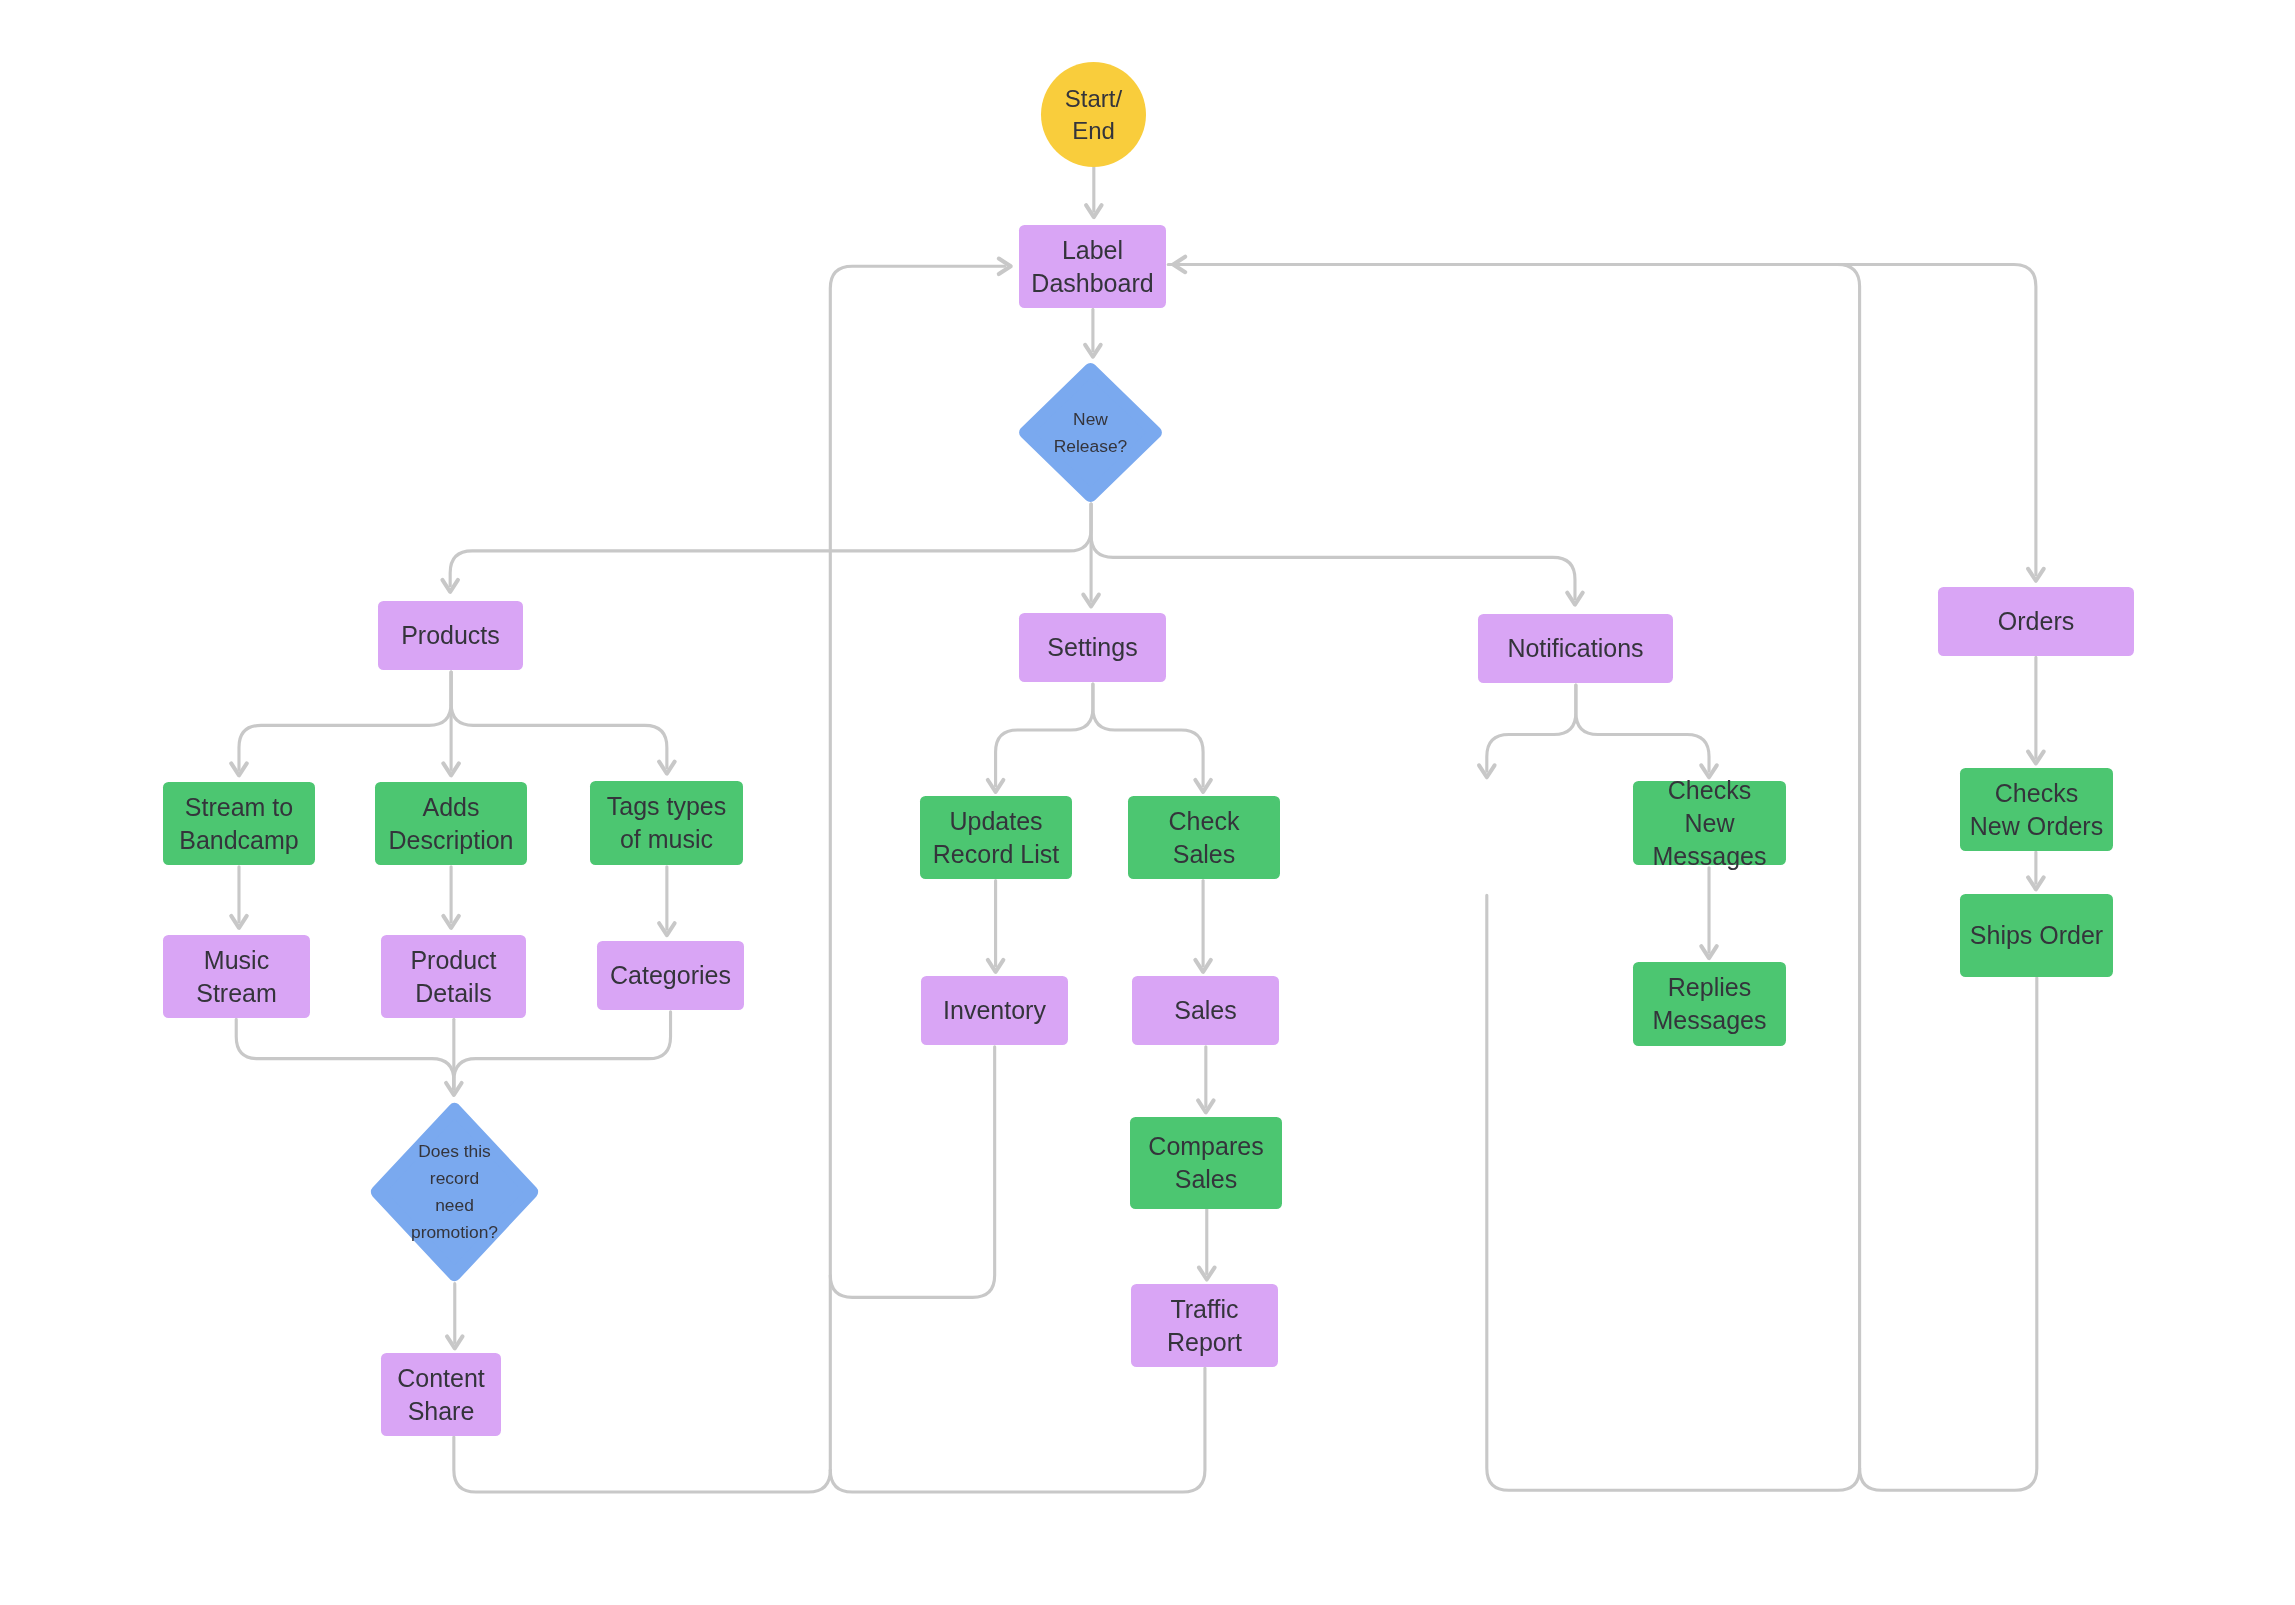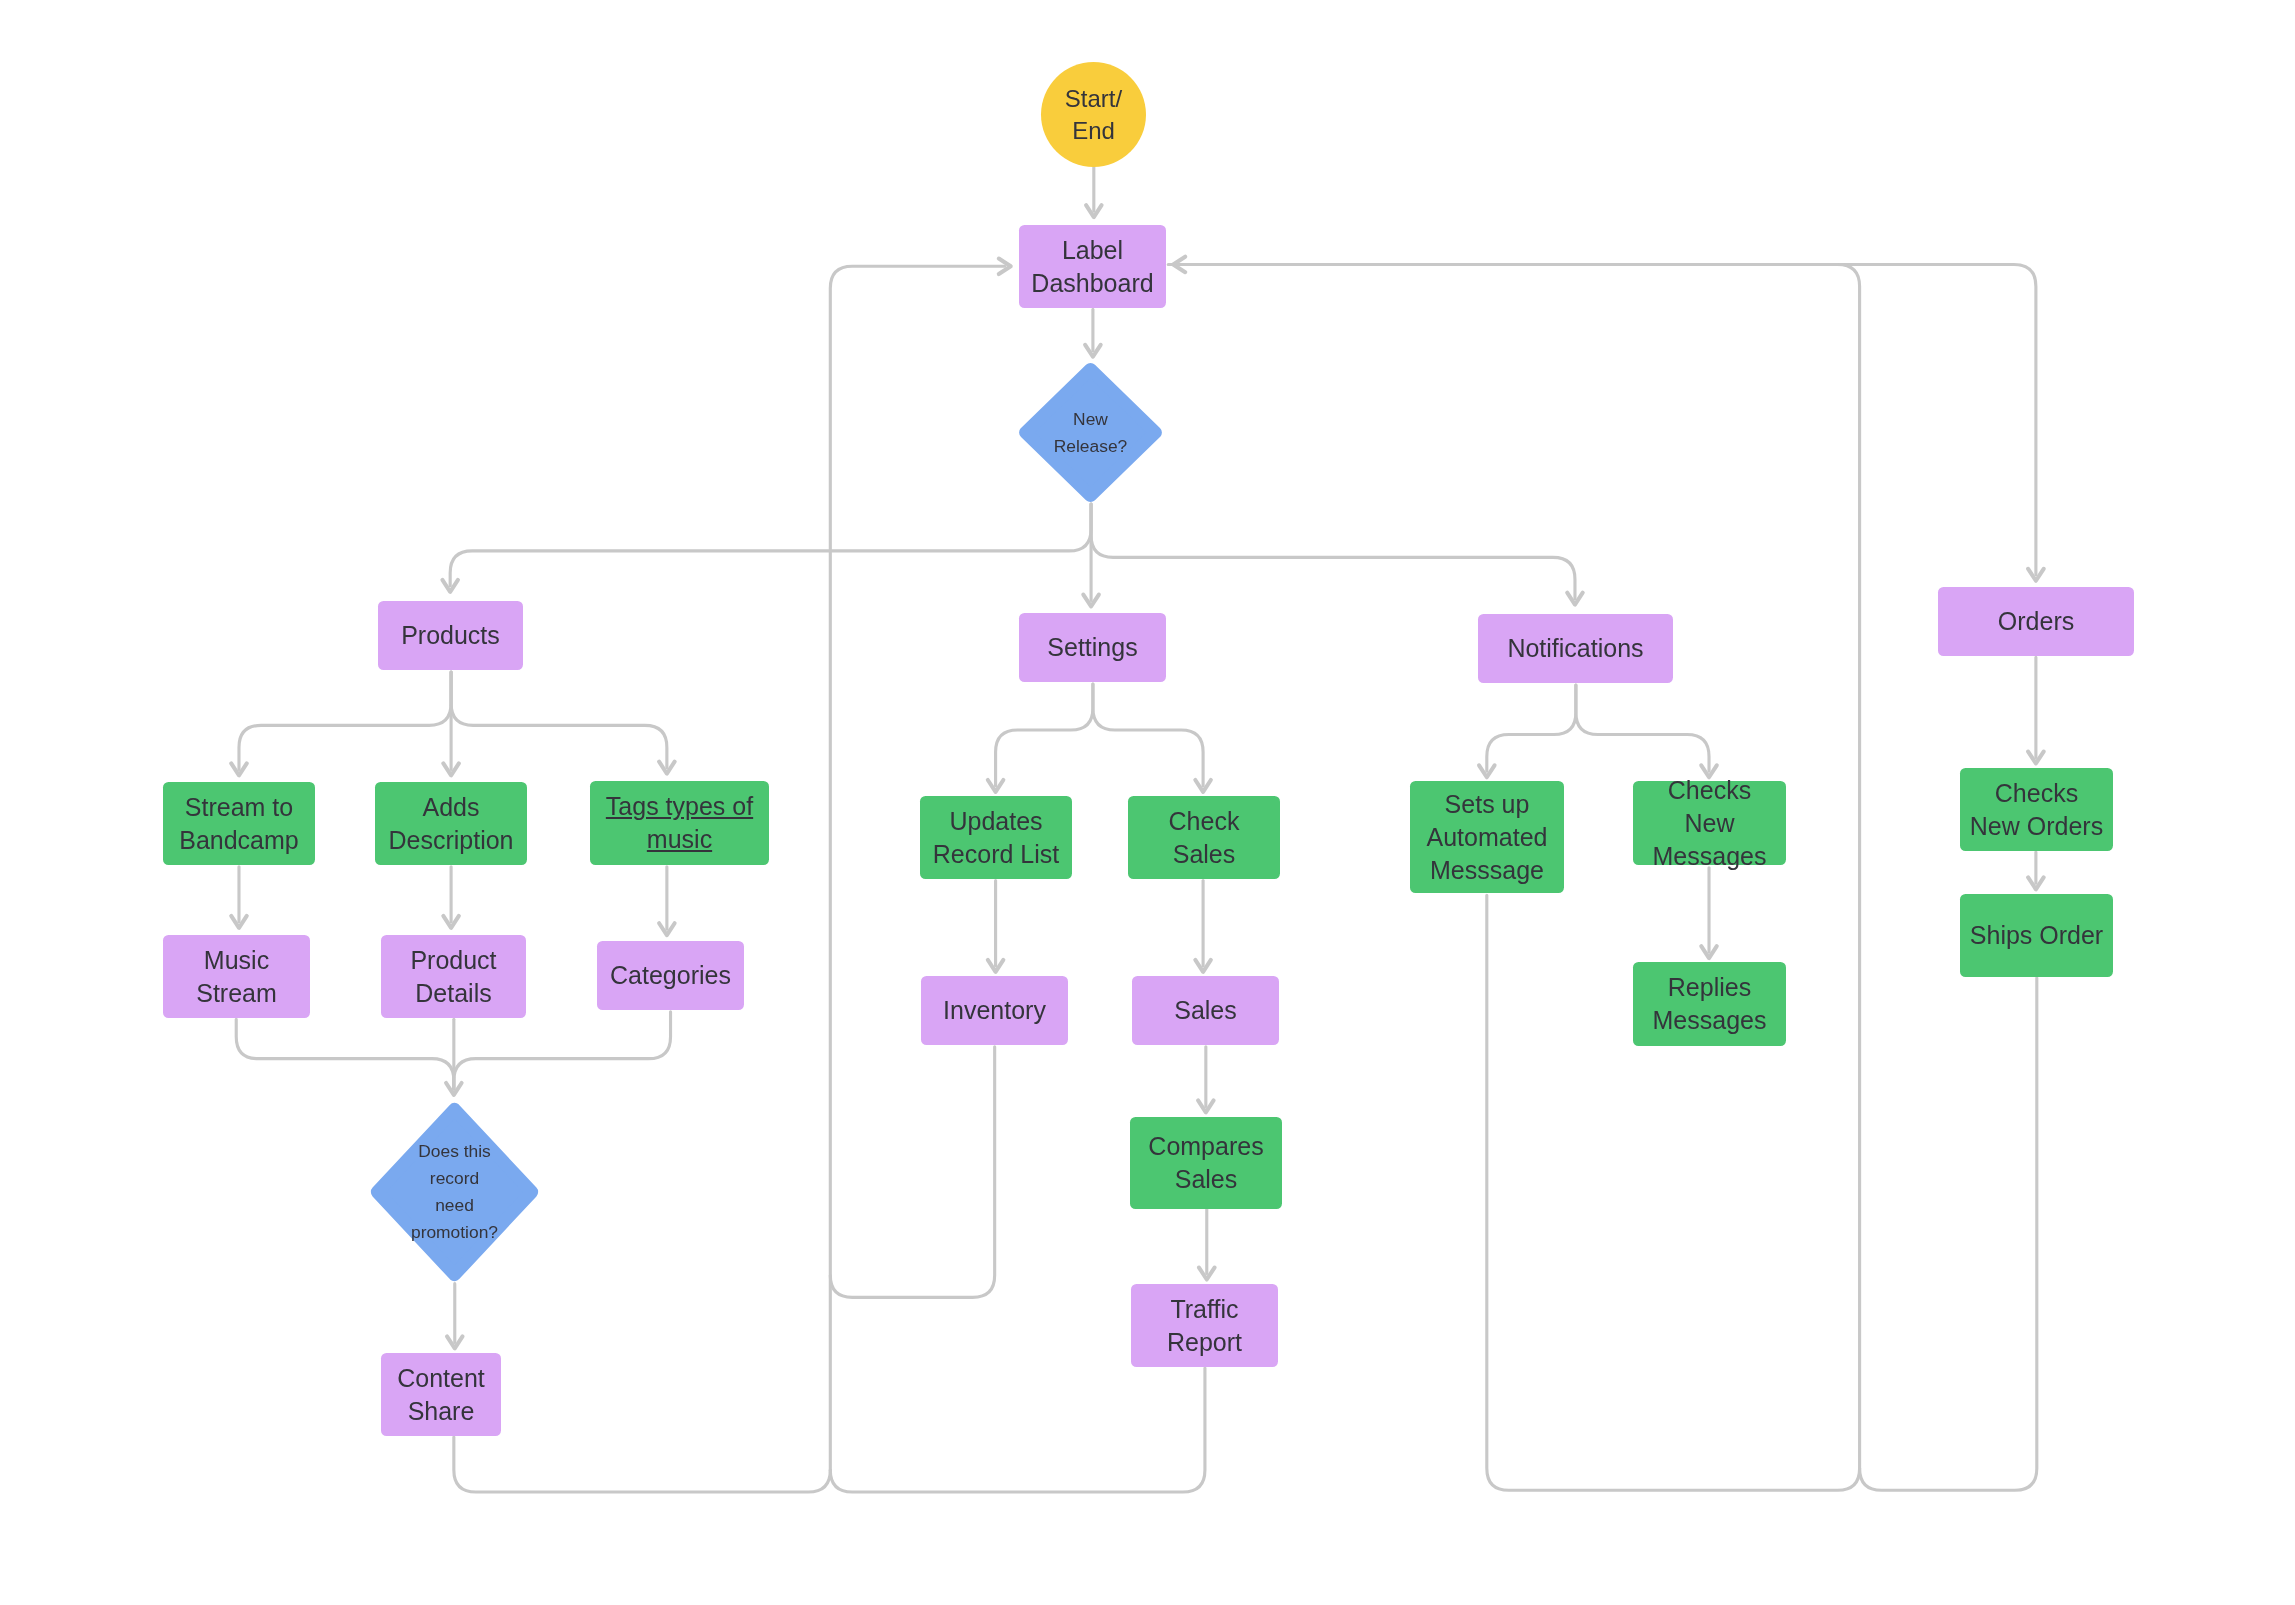--- a/index.html
+++ b/index.html
@@ -96,21 +96,21 @@
 
   <div class="node purple" style="left:378px;top:601px;width:145px;height:69px;">
     <span class="lbl">Products</span>
   </div>
   <div class="node green" style="left:163px;top:782px;width:152px;height:83px;">
     <span class="lbl">Stream to Bandcamp</span>
   </div>
   <div class="node green" style="left:375px;top:782px;width:152px;height:83px;">
     <span class="lbl">Adds Description</span>
   </div>
-  <div class="node green" style="left:590px;top:781px;width:179px;height:84px;text-decoration:underline;">
+  <div class="node green" style="left:590px;top:781px;width:153px;height:84px;">
     <span class="lbl">Tags types of music</span>
   </div>
   <div class="node purple" style="left:163px;top:935px;width:147px;height:83px;">
     <span class="lbl">Music Stream</span>
   </div>
   <div class="node purple" style="left:381px;top:935px;width:145px;height:83px;">
     <span class="lbl">Product Details</span>
   </div>
   <div class="node purple" style="left:597px;top:941px;width:147px;height:69px;">
     <span class="lbl">Categories</span>
@@ -145,23 +145,20 @@
   <div class="node green" style="left:1130px;top:1117px;width:152px;height:92px;">
     <span class="lbl">Compares Sales</span>
   </div>
   <div class="node purple" style="left:1131px;top:1284px;width:147px;height:83px;">
     <span class="lbl">Traffic Report</span>
   </div>
 
   <div class="node purple" style="left:1478px;top:614px;width:195px;height:69px;">
     <span class="lbl">Notifications</span>
   </div>
-  <div class="node green" style="left:1410px;top:781px;width:154px;height:112px;">
-    <span class="lbl">Sets up Automated Messsage</span>
-  </div>
   <div class="node green" style="left:1633px;top:781px;width:153px;height:84px;">
     <span class="lbl">Checks New Messages</span>
   </div>
   <div class="node green" style="left:1633px;top:962px;width:153px;height:84px;">
     <span class="lbl">Replies Messages</span>
   </div>
 
   <div class="node purple" style="left:1938px;top:587px;width:196px;height:69px;">
     <span class="lbl">Orders</span>
   </div>

